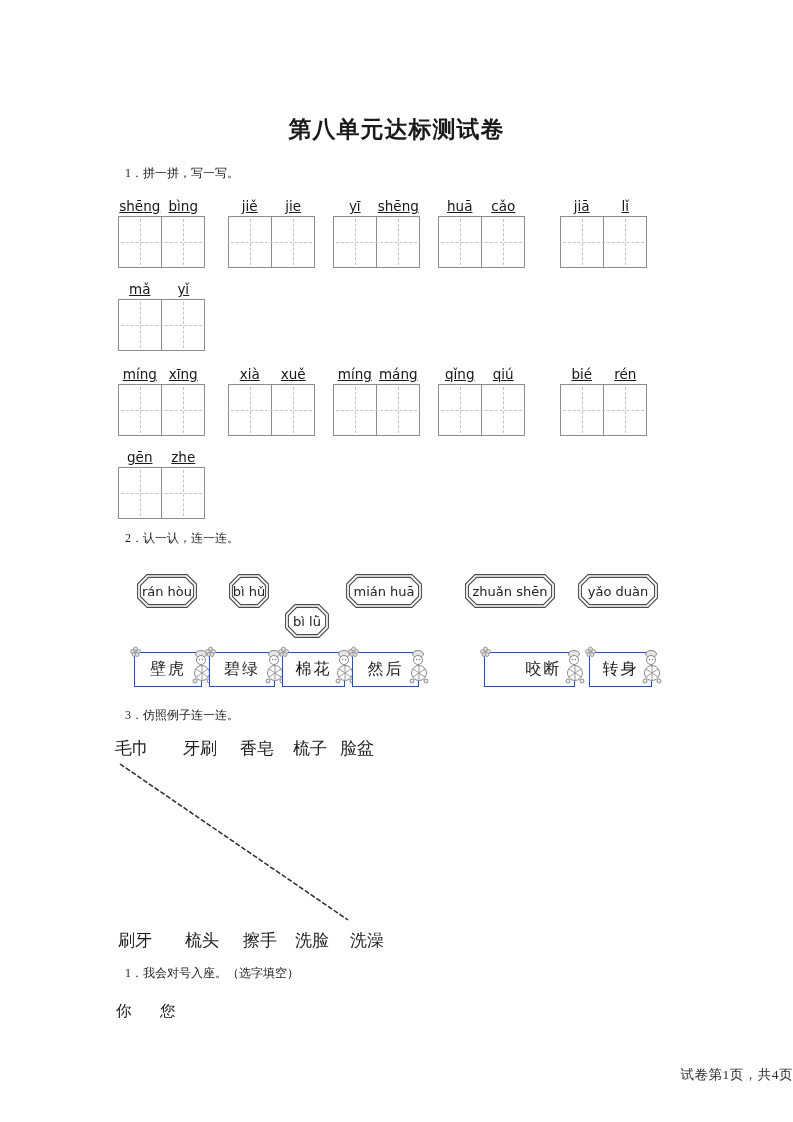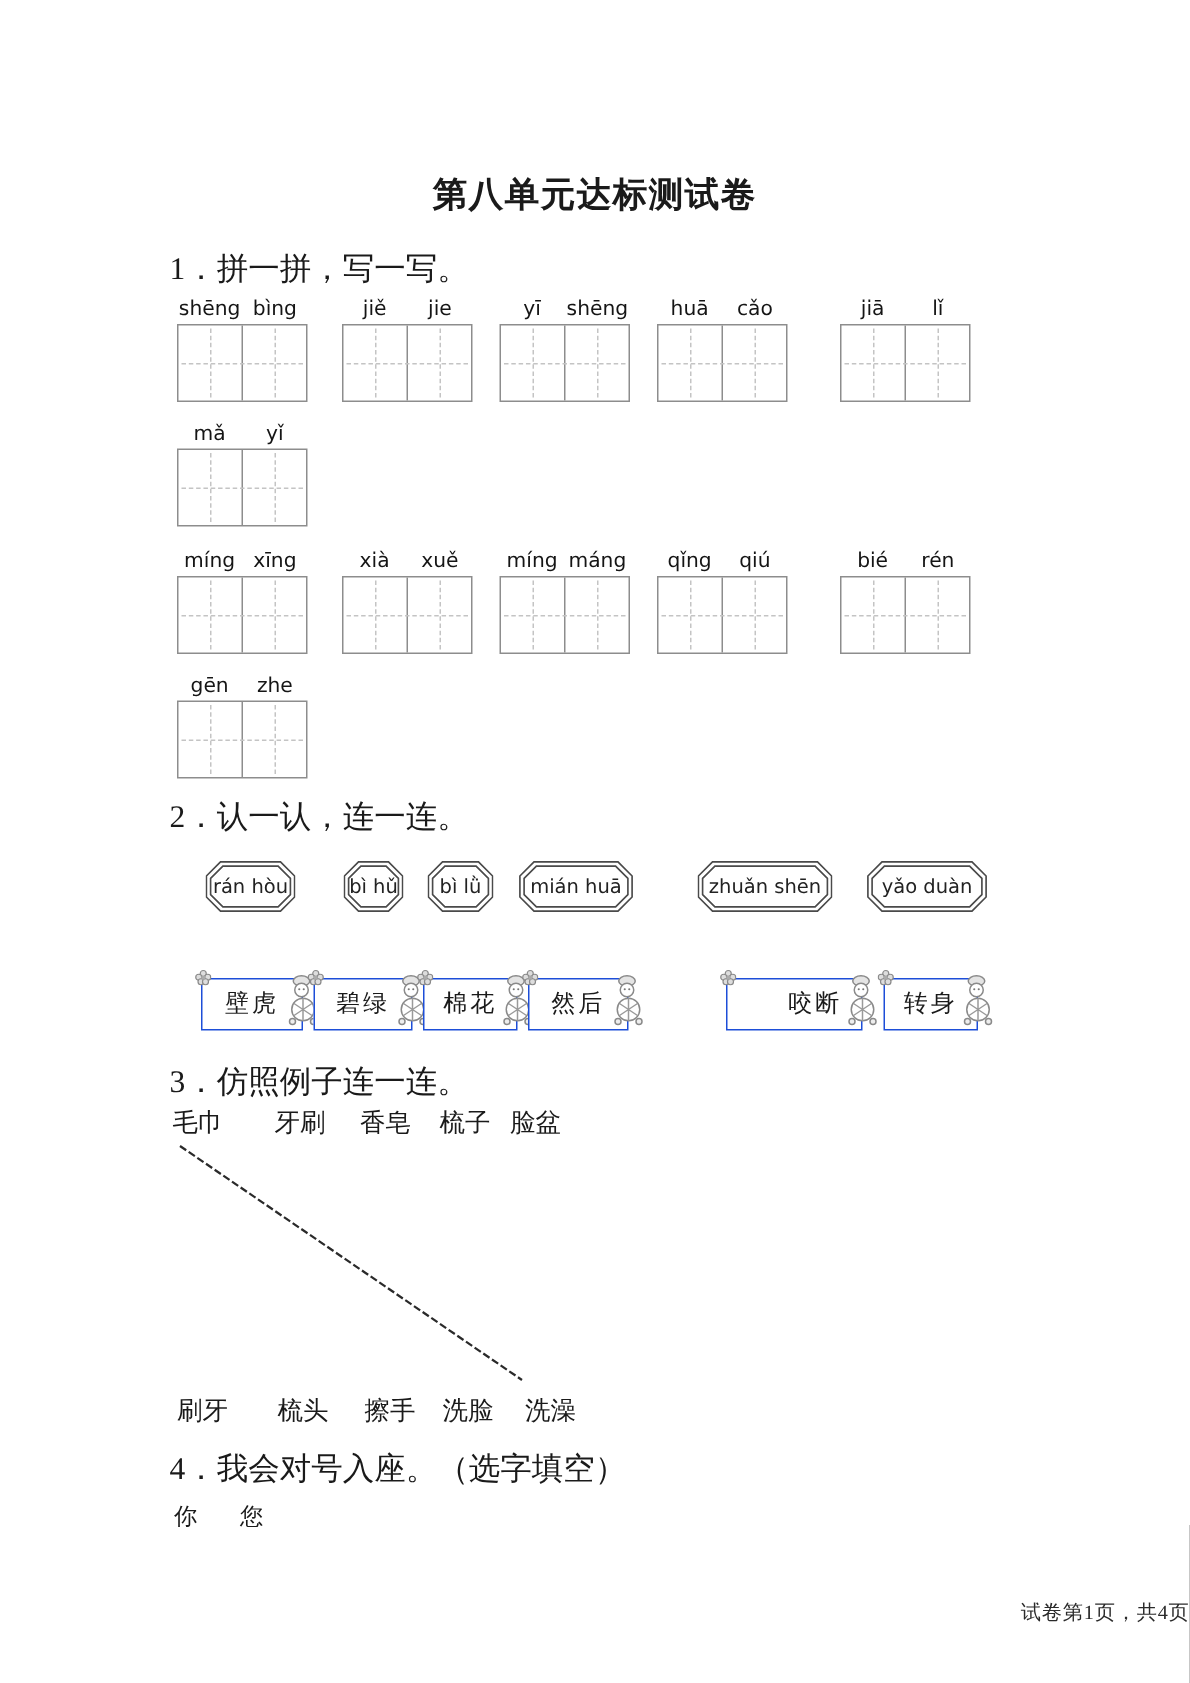--- a/index.html
+++ b/index.html
@@ -1,22 +1,22 @@
 <!DOCTYPE html>
 <html><head>
 <meta charset="utf-8">
 <style>
   html,body{margin:0;padding:0;background:#9c9c9c;}
   .page{position:relative;width:793px;height:1122px;margin:0 auto;background:#ffffff;overflow:hidden;
         font-family:"Liberation Serif","DejaVu Serif",serif;color:#1a1a1a;}
   .title{position:absolute;top:114px;left:0;width:100%;text-align:center;
          font-size:23px;font-weight:bold;letter-spacing:1px;}
-  .qlabel{position:absolute;left:113px;font-size:21px;white-space:nowrap;}
-  
-  .pgroup{position:absolute;width:87px;}
+  .qlabel{position:absolute;left:125px;font-size:12px;white-space:nowrap;}
+  
+  .pgroup{position:absolute;width:87px;text-decoration:underline;}
   .plabels{display:flex;height:16px;margin-bottom:2px;
            font-family:"DejaVu Sans","Liberation Sans",sans-serif;font-size:13.5px;color:#151515;}
   .plabels span{flex:1;text-align:center;}
   .tian-box{position:relative;display:flex;height:50px;border:1px solid #8d8d8d;background:#fff;}
   .tian-box::after{content:"";position:absolute;left:2px;right:2px;top:50%;border-top:1px dashed #c4c4c4;}
   .tcell{flex:1;position:relative;}
   .tcell::before{content:"";position:absolute;top:2px;bottom:2px;left:50%;border-left:1px dashed #c4c4c4;}
   .tcell + .tcell{border-left:1px solid #8d8d8d;}
   
   .oct{position:absolute;height:34px;display:flex;align-items:center;justify-content:center;}
@@ -178,21 +178,21 @@
       </svg>
       <span>rán hòu</span>
     </div>
   <div class="oct" style="left:229px;top:574px;width:40px;">
       <svg width="40" height="34" viewBox="0 0 40 34">
         <polygon points="10,0.6 30,0.6 39.4,10 39.4,24 30,33.4 10,33.4 0.6,24 0.6,10" fill="none" stroke="#4a4a4a" stroke-width="1.1"></polygon>
         <polygon points="11.6,3.4 28.4,3.4 36.6,11.6 36.6,22.4 28.4,30.6 11.6,30.6 3.4,22.4 3.4,11.6" fill="none" stroke="#4a4a4a" stroke-width="1.1"></polygon>
       </svg>
       <span>bì hǔ</span>
     </div>
-  <div class="oct" style="left:285px;top:574px;width:44px;align-items:center;">
+  <div class="oct" style="left:285px;top:604px;width:44px;align-items:center;">
       <svg width="44" height="34" viewBox="0 0 44 34">
         <polygon points="10,0.6 34,0.6 43.4,10 43.4,24 34,33.4 10,33.4 0.6,24 0.6,10" fill="none" stroke="#4a4a4a" stroke-width="1.1"></polygon>
         <polygon points="11.6,3.4 32.4,3.4 40.6,11.6 40.6,22.4 32.4,30.6 11.6,30.6 3.4,22.4 3.4,11.6" fill="none" stroke="#4a4a4a" stroke-width="1.1"></polygon>
       </svg>
       <span>bì lǜ</span>
     </div>
   <div class="oct" style="left:346px;top:574px;width:76px;">
       <svg width="76" height="34" viewBox="0 0 76 34">
         <polygon points="10,0.6 66,0.6 75.4,10 75.4,24 66,33.4 10,33.4 0.6,24 0.6,10" fill="none" stroke="#4a4a4a" stroke-width="1.1"></polygon>
         <polygon points="11.6,3.4 64.4,3.4 72.6,11.6 72.6,22.4 64.4,30.6 11.6,30.6 3.4,22.4 3.4,11.6" fill="none" stroke="#4a4a4a" stroke-width="1.1"></polygon>
@@ -352,19 +352,19 @@
   <svg class="line-overlay" width="793" height="1122" viewBox="0 0 793 1122">
     <line x1="120" y1="764" x2="348" y2="920" stroke="#2a2a2a" stroke-width="1.5" stroke-dasharray="5 2"></line>
   </svg>
 
   <span class="mword" style="left:118px;top:929px;">刷牙</span>
   <span class="mword" style="left:185px;top:929px;">梳头</span>
   <span class="mword" style="left:243px;top:929px;">擦手</span>
   <span class="mword" style="left:295px;top:929px;">洗脸</span>
   <span class="mword" style="left:350px;top:929px;">洗澡</span>
 
-  <div class="qlabel" style="top:965px;">4．我会对号入座。（选字填空）</div>
+  <div class="qlabel" style="top:965px;">1．我会对号入座。（选字填空）</div>
   <span class="choice" style="left:116px;top:1001px;">你</span>
   <span class="choice" style="left:160px;top:1001px;">您</span>
 
   <div class="footer">试卷第1页，共4页</div>
 
 </div>
 
 </body></html>

